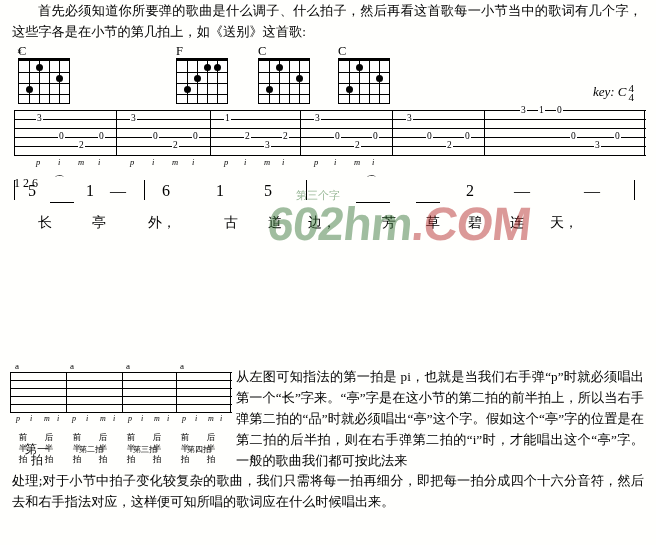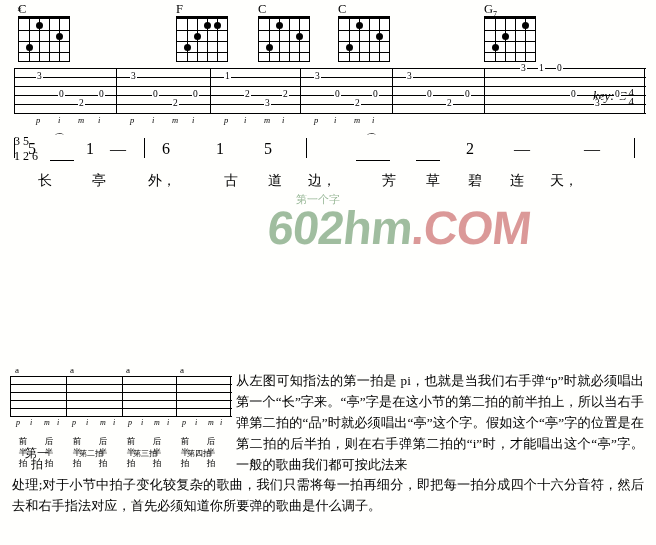--- a/index.html
+++ b/index.html
@@ -238,20 +238,21 @@
     line-height: 21px;
     text-align: justify;
   }
 </style>
 </head>
 <body>
 
 <div class="page">
 
 
+  <div class="para">首先必须知道你所要弹的歌曲是什么调子、什么拍子，然后再看这首歌每一小节当中的歌词有几个字，这些字各是在小节的第几拍上，如《送别》这首歌:</div>
 
   <div class="keysig">
     <span>key: C</span><span class="frac"><span class="num">4</span><span class="den">4</span></span>
   </div>
 
   <div class="chords">
 
     <div class="chord" style="left:18px;">
       <div class="name">C</div>
       <div class="openx" style="left:2px;">×</div>
@@ -311,35 +312,20 @@
           <div class="v" style="left:40px"></div>
         <div class="h" style="top:11px"></div>
           <div class="h" style="top:22px"></div>
         <div class="h" style="top:33px"></div>
         <div class="dot" style="left:20px;top:6px"></div>
         <div class="dot" style="left:40px;top:17px"></div>
         <div class="dot" style="left:10px;top:28px"></div>
       </div>
     </div>
 
-    <div class="chord" style="left:484px;">
-      <div class="name"><span>G</span><sub>7</sub></div>
-      <div class="grid">
-        <div class="v" style="left:10px"></div>
-          <div class="v" style="left:20px"></div>
-        <div class="v" style="left:30px"></div>
-          <div class="v" style="left:40px"></div>
-        <div class="h" style="top:11px"></div>
-          <div class="h" style="top:22px"></div>
-        <div class="h" style="top:33px"></div>
-        <div class="dot" style="left:40px;top:6px"></div>
-        <div class="dot" style="left:20px;top:17px"></div>
-        <div class="dot" style="left:10px;top:28px"></div>
-      </div>
-    </div>
   </div>
 
   <div class="tab-wrap">
     <div class="tabline" style="top:0px"></div>
     <div class="tabline" style="top:9px"></div>
     <div class="tabline" style="top:18px"></div>
     <div class="tabline" style="top:27px"></div>
     <div class="tabline" style="top:36px"></div>
     <div class="tabline" style="top:45px"></div>
 
@@ -398,21 +384,20 @@
     <div class="pimark" style="left:300px;top:47px">p</div>
     <div class="pimark" style="left:320px;top:47px">i</div>
     <div class="pimark" style="left:340px;top:47px">m</div>
     <div class="pimark" style="left:358px;top:47px">i</div>
   </div>
 
   <div class="notation">
     <div class="bar" style="left:0px"></div>
     <div class="n" style="left:14px">5</div>
     <div class="tie" style="left:40px">⌒</div>
-    <div class="small" style="left:38px">3 5</div>
     <div class="underline" style="left:36px;top:26px;width:24px"></div>
     <div class="n" style="left:72px">1</div>
     <div class="dash" style="left:96px">—</div>
     <div class="bar" style="left:130px"></div>
     <div class="n" style="left:148px">6</div>
     <div class="n" style="left:202px">1</div>
     <div class="n" style="left:250px">5</div>
     <div class="bar" style="left:292px"></div>
     <div class="tie" style="left:352px">⌒</div>
     <div class="small" style="left:344px">1 2 6</div>
@@ -486,18 +471,18 @@
     <div class="col" style="left:192px;top:0"><span>后</span><br><span>半</span><br><span>拍</span></div>
 
     <div class="col" style="left:16px;top:12px;width:26px;font-size:12px">第一拍</div>
     <div class="col" style="left:70px;top:12px;width:26px;font-size:8px">第二拍</div>
     <div class="col" style="left:124px;top:12px;width:26px;font-size:8px">第三拍</div>
     <div class="col" style="left:178px;top:12px;width:26px;font-size:8px">第四拍</div>
   </div>
 
   <div class="rightcol">从左图可知指法的第一拍是 pi，也就是当我们右手弹“p”时就必须唱出第一个“长”字来。“亭”字是在这小节的第二拍的前半拍上，所以当右手弹第二拍的“品”时就必须唱出“亭”这个字。假如这个“亭”字的位置是在第二拍的后半拍，则在右手弹第二拍的“i”时，才能唱出这个“亭”字。一般的歌曲我们都可按此法来</div>
 
-  <div class="bottompara">处理;对于小节中拍子变化较复杂的歌曲，我们只需将每一拍再细分，即把每一拍分成四个十六分音符，然后去和右手指法对应，首先必须知道你所要弹的歌曲是什么调子。</div>
+  <div class="bottompara">处理;对于小节中拍子变化较复杂的歌曲，我们只需将每一拍再细分，即把每一拍分成四个十六分音符，然后去和右手指法对应，这样便可知所唱的歌词应在什么时候唱出来。</div>
 
   <div class="watermark"><span>602hm</span><span class="red">.COM</span></div>
-  <div class="wm-sub">第一个字</div>
+  <div class="wm-sub">第三个字</div>
 
 </div>
 
 </body></html>

